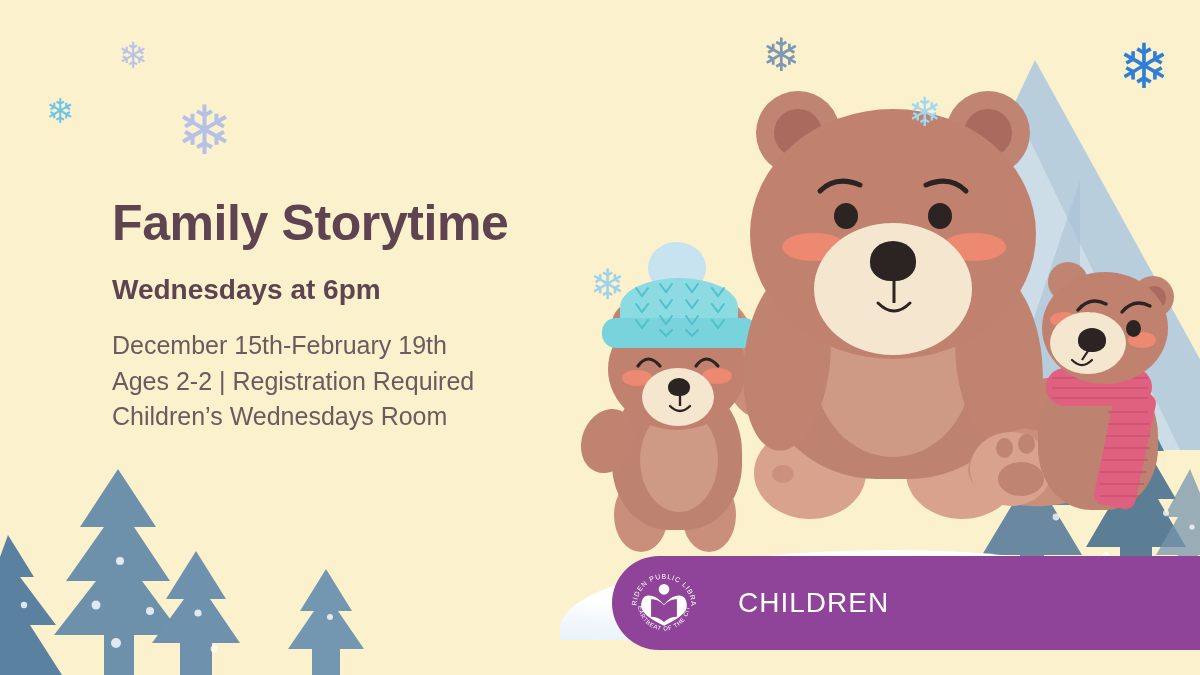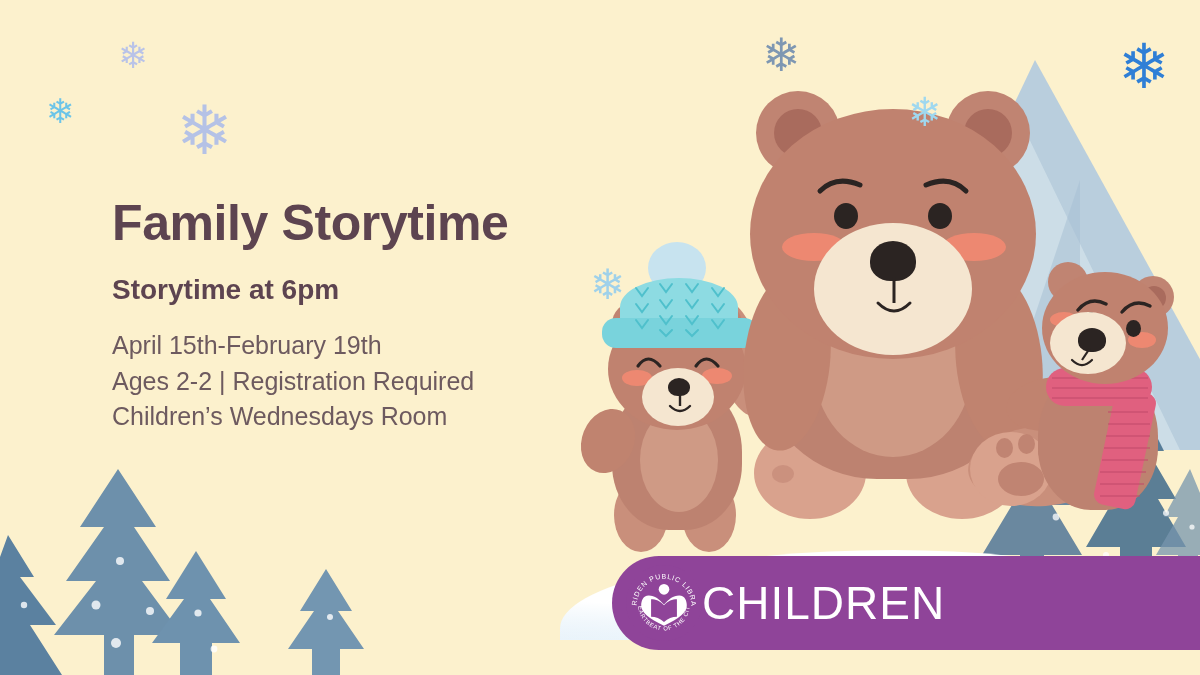--- a/index.html
+++ b/index.html
@@ -73,21 +73,21 @@
   .title{font-size:50px;font-weight:700;color:#5d4450;letter-spacing:-.4px;
     margin:0 0 28px 0;line-height:1;}
   .subtitle{font-size:28px;font-weight:700;color:#5d4450;margin:0 0 24px 0;line-height:1;}
   .line{font-size:25px;color:#6d5a5f;line-height:1.42;margin:0;}
 
   
   .banner{position:absolute;left:612px;top:556px;right:0;height:94px;
     background:#8f4499;border-radius:48px 0 0 48px;display:flex;align-items:center;}
   .logo{width:76px;height:76px;border-radius:50%;margin-left:14px;position:relative;flex:0 0 auto;}
   .logo svg{display:block;}
-  .banner-label{color:#fff;font-size:46px;letter-spacing:1px;}
+  .banner-label{color:#fff;font-size:28px;letter-spacing:1px;margin-left:36px;}
 </style>
 </head>
 <body>
 
 <div id="poster">
 
   <div class="art">
 
     <div class="mountain"></div>
     <div class="mountain2"></div>
@@ -284,22 +284,22 @@
         <circle cx="116" cy="178" r="5"></circle>
       <circle cx="198" cy="148" r="3.6"></circle>
         <circle cx="214" cy="184" r="3.4"></circle>
       <circle cx="330" cy="152" r="3"></circle>
         <circle cx="24" cy="140" r="3.2"></circle>
     </g>
   </svg>
 
   <div class="txt">
     <h1 class="title">Family Storytime</h1>
-    <h2 class="subtitle">Storytime at 6pm</h2>
-    <p class="line">April 15th-February 19th</p>
+    <h2 class="subtitle">Wednesdays at 6pm</h2>
+    <p class="line">December 15th-February 19th</p>
     <p class="line">Ages 2-2 | Registration Required</p>
     <p class="line">Children’s Wednesdays Room</p>
   </div>
 
   <div class="banner">
     <div class="logo">
       <svg viewBox="0 0 100 100" width="76" height="76">
         <defs>
           <path id="arcTop" d="M 14 54 A 36 36 0 0 1 86 54"></path>
           <path id="arcBot" d="M 16 52 A 34 34 0 0 0 84 52"></path>

